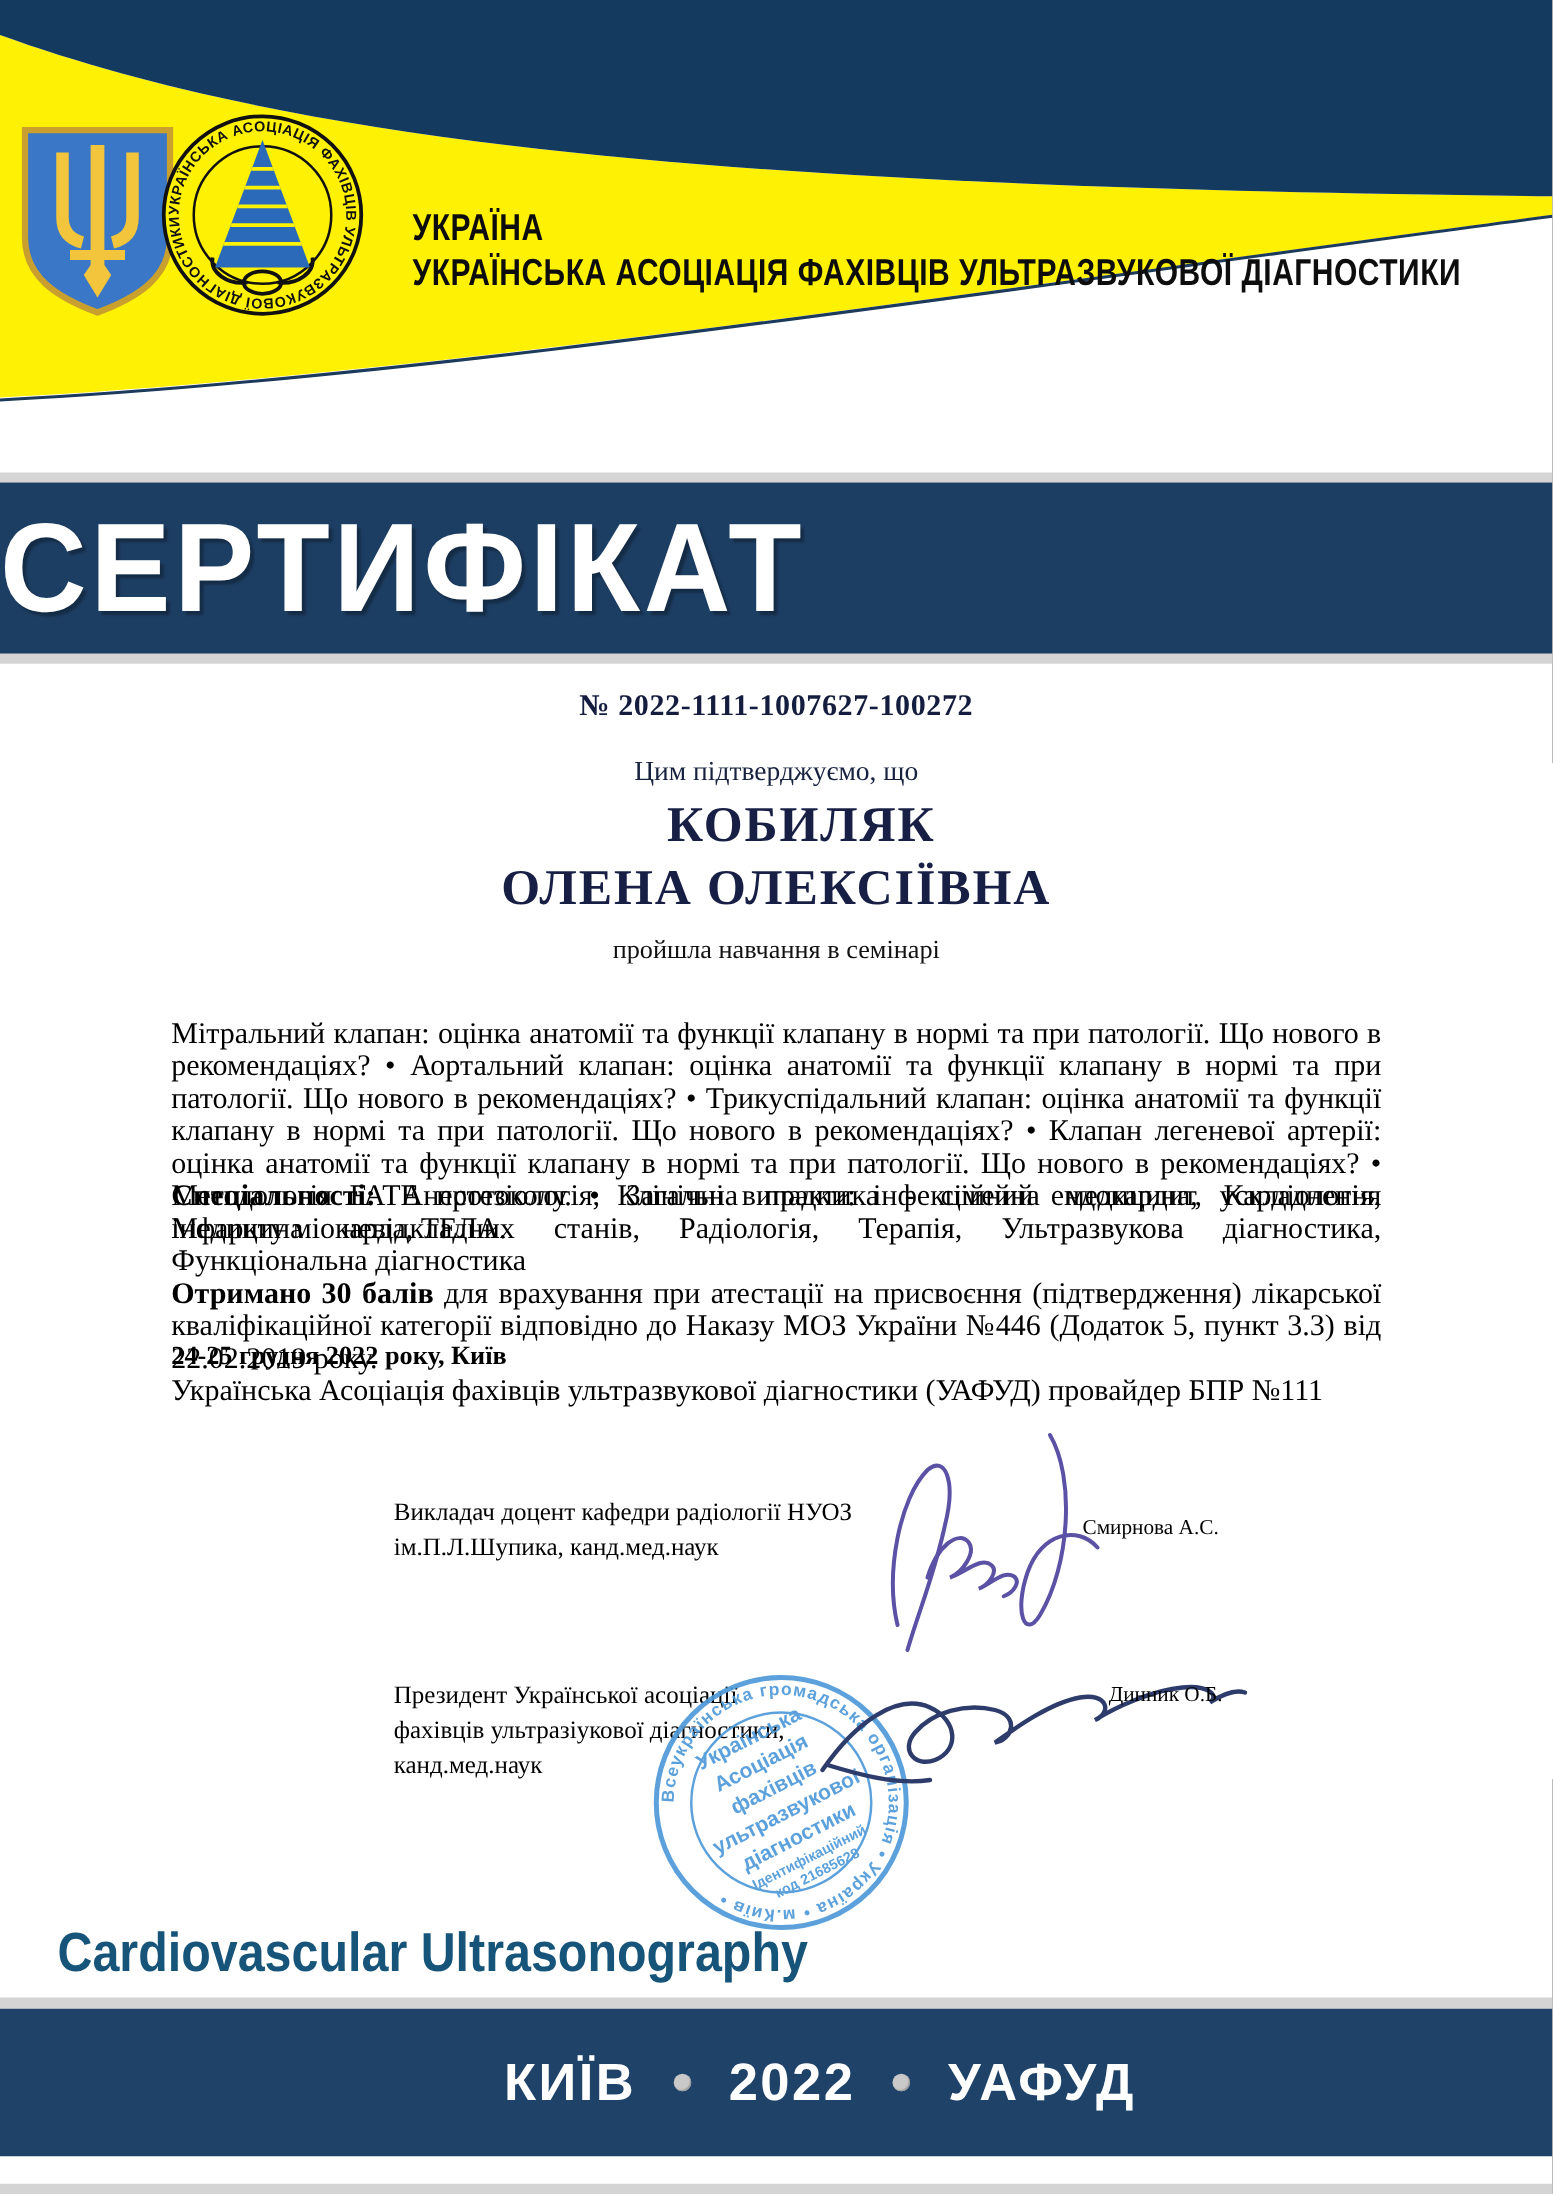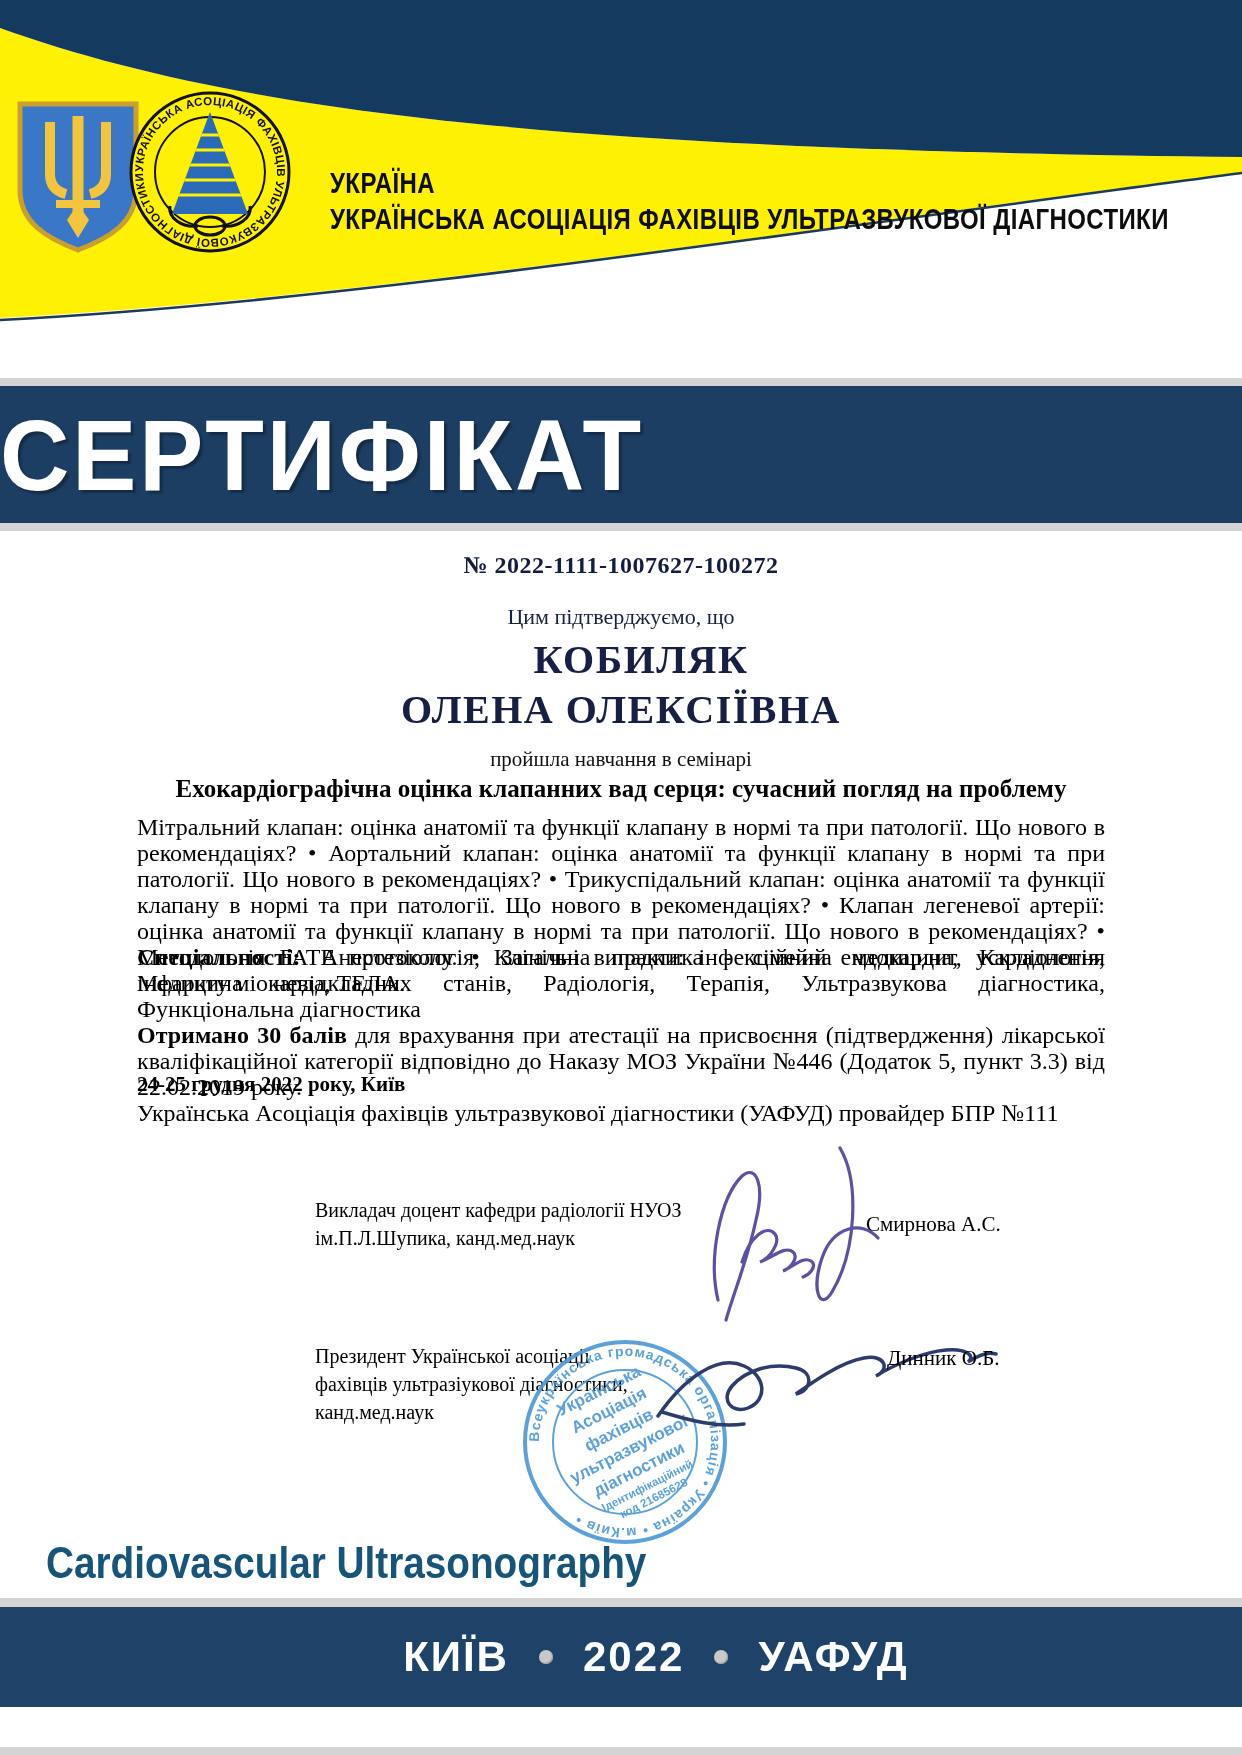--- a/index.html
+++ b/index.html
@@ -34,31 +34,31 @@
   .bodytext{left:137px;width:968px;color:#000;font-size:24px;line-height:26px;text-align:justify;}
   .desc{top:814px;}
   .info{top:944px;}
   .info p{margin:0;}
   .date-line{left:137px;top:1072px;font-size:21px;font-weight:bold;color:#000;}
 
   
   .role{left:315px;font-size:20px;line-height:28px;color:#000;}
   .role1{top:1196px;}
   .role2{top:1342px;}
-  .sig-name{font-size:21px;color:#000;white-space:nowrap;}
+  .sig-name{font-size:17px;color:#000;white-space:nowrap;}
   .sig-name1{left:866px;top:1212px;}
   .sig-name2{left:887px;top:1346px;}
   .sig1-svg{left:690px;top:1140px;}
   .sig2-svg{left:648px;top:1316px;}
   .stamp-svg{left:515px;top:1332px;opacity:.92;}
 
   
   .cardio{left:46px;top:1538px;font-size:44px;font-weight:bold;color:#17547a;
           transform:scaleX(.88);transform-origin:left center;white-space:nowrap;}
-  .footer-band{left:0;top:1607px;width:1242px;height:100px;background:#1e4268;
+  .footer-band{left:0;top:1607px;width:1242px;height:118px;background:#1e4268;
                display:flex;align-items:center;justify-content:center;}
   .footer-row{display:flex;align-items:center;gap:30px;transform:translateX(35px);}
   .footer-item{font-size:42px;font-weight:bold;color:#ffffff;letter-spacing:2px;}
   .dot{width:14px;height:14px;border-radius:50%;background:#c9c9c9;box-shadow:inset -1px -1px 1px #9b9b9b;}
 </style>
 </head>
 <body>
 
 <div class="page">
 
@@ -111,21 +111,20 @@
   <div class="abs banner">
     <div class="sans banner-title">СЕРТИФІКАТ</div>
   </div>
   <div class="abs strip" style="top:523px;height:8px;"></div>
 
   <div class="abs centerline cert-number">№ 2022-1111-1007627-100272</div>
   <div class="abs centerline confirm">Цим підтверджуємо, що</div>
   <div class="abs centerline name-line name1">КОБИЛЯК</div>
   <div class="abs centerline name-line name2">ОЛЕНА ОЛЕКСІЇВНА</div>
   <div class="abs centerline completed">пройшла навчання в семінарі</div>
-  <div class="abs centerline seminar">Ехокардіографічна оцінка клапанних вад серця: сучасний погляд на проблему</div>
 
   <div class="abs bodytext desc">Мітральний клапан: оцінка анатомії та функції клапану в нормі та при патології. Що нового в рекомендаціях? • Аортальний клапан: оцінка анатомії та функції клапану в нормі та при патології. Що нового в рекомендаціях? • Трикуспідальний клапан: оцінка анатомії та функції клапану в нормі та при патології. Що нового в рекомендаціях? • Клапан легеневої артерії: оцінка анатомії та функції клапану в нормі та при патології. Що нового в рекомендаціях? • Методологія FATE протоколу. • Клінічні випадки: інфекційний ендокардит, ускладнення інфаркту міокарда, ТЕЛА.</div>
 
   <div class="abs bodytext info">
     <p><b>Спеціальності:</b><span> Анестезіологія, Загальна практика - сімейна медицина, Кардіологія, Медицина невідкладних станів, Радіологія, Терапія, Ультразвукова діагностика, Функціональна діагностика</span></p>
     <p><b>Отримано 30 балів</b><span> для врахування при атестації на присвоєння (підтвердження) лікарської кваліфікаційної категорії відповідно до Наказу МОЗ України №446 (Додаток 5, пункт 3.3) від 22.02.2019 року.</span></p>
     <p>Українська Асоціація фахівців ультразвукової діагностики (УАФУД) провайдер БПР №111</p>
   </div>
 
   <div class="abs date-line">24-25 грудня 2022 року, Київ</div>

